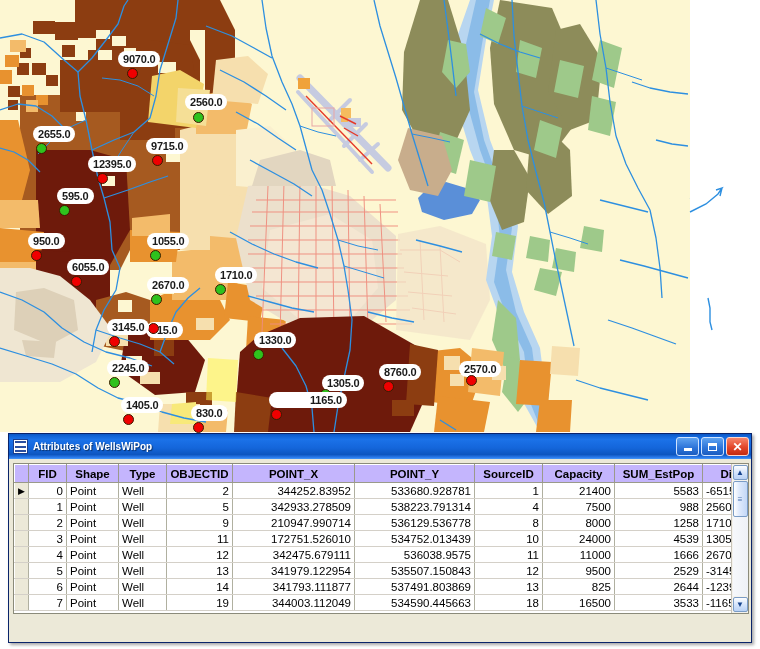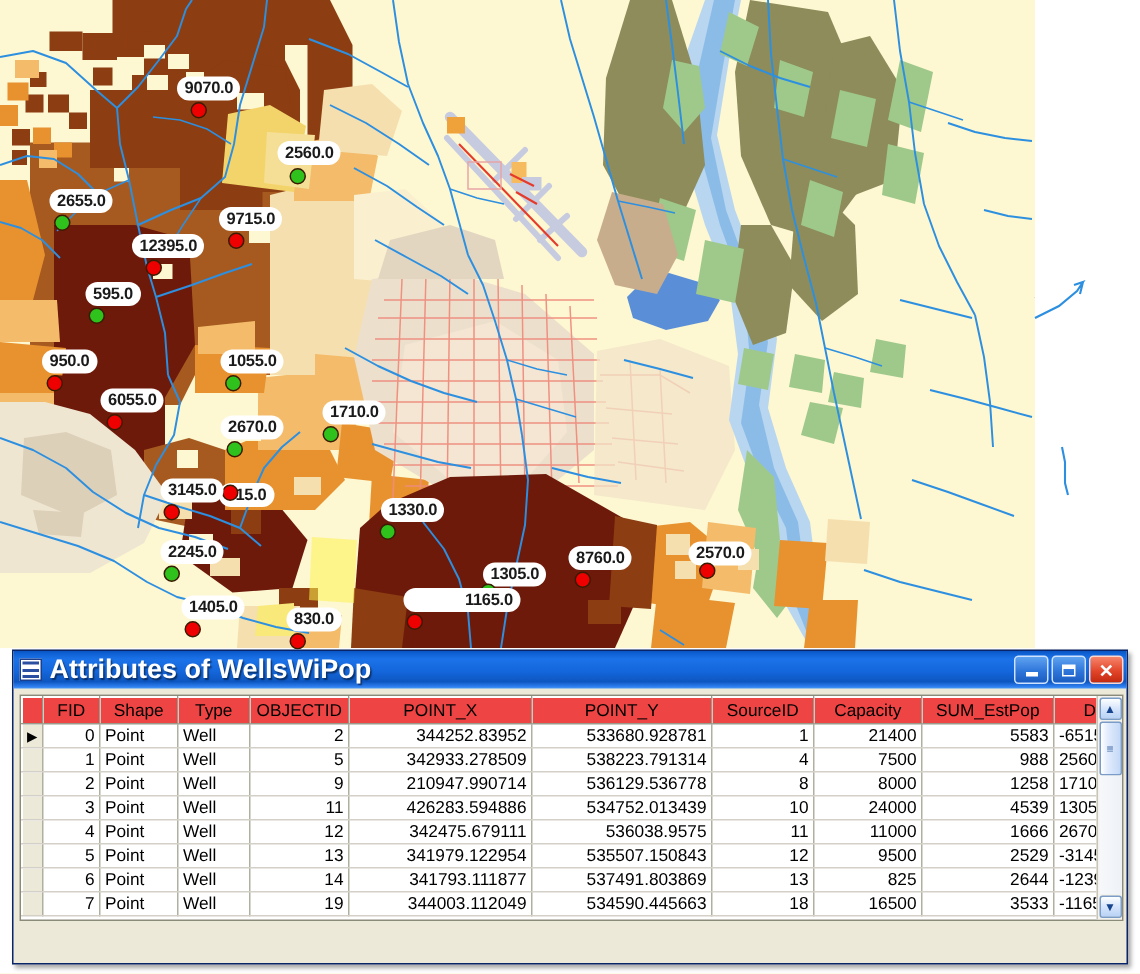--- a/index.html
+++ b/index.html
@@ -47,21 +47,21 @@
     padding:0 2px 0 4px;
     position:relative;
   }
   #title-icon{
     width:15px;height:15px;background:#ffffff;border:1px solid #1b3f8f;
     display:flex;flex-direction:column;justify-content:space-between;
     box-sizing:border-box;padding:1px;margin-right:5px;flex:0 0 auto;
   }
   #title-icon i{display:block;height:2px;background:#2a4fa0;}
   #title-text{
-    color:#ffffff;font-size:18px;font-weight:bold;
+    color:#ffffff;font-size:10px;font-weight:bold;
     text-shadow:1px 1px 1px rgba(0,0,0,.5);
     flex:1 1 auto;white-space:nowrap;overflow:hidden;
   }
   .win-btn{
     width:23px;height:19px;margin-left:2px;border:1px solid #cfe3ff;
     border-radius:3px;box-sizing:border-box;
     display:flex;align-items:center;justify-content:center;
     font-size:12px;color:#ffffff;font-weight:bold;cursor:pointer;
     background:linear-gradient(180deg,#5fa3f0,#2f76da 55%,#1a5cc0);
   }
@@ -79,26 +79,26 @@
   #grid-scroll{flex:1 1 auto;overflow:hidden;}
   table#attr-table{border-collapse:collapse;font-size:11.5px;table-layout:fixed;width:713px;}
   table#attr-table th,table#attr-table td{
     border-right:1px solid #b0b0a0;
     border-bottom:1px solid #d4d0c8;
     height:16px;padding:0 3px;box-sizing:border-box;
     white-space:nowrap;overflow:hidden;
     font-weight:normal;
   }
   table#attr-table thead th{
-    background:#ef4444;
+    background:#c4b5fd;
     border-top:1px solid #ffffff;
     border-left:1px solid #ffffff;
     border-right:1px solid #9a9a8a;
     border-bottom:1px solid #9a9a8a;
-    font-weight:normal;text-align:center;height:18px;color:#000;
+    font-weight:bold;text-align:center;height:18px;color:#000;
     font-size:11.5px;cursor:pointer;
   }
   th.sel-col,td.sel-col{width:14px;min-width:14px;padding:0;background:#ece9d8;
      border-right:1px solid #9a9a8a;border-bottom:1px solid #9a9a8a;
      border-top:1px solid #ffffff;border-left:1px solid #ffffff;text-align:center;}
   td.num{text-align:right;}
   td.txt{text-align:left;}
   tr.current td.fidcell{
     border:1.5px solid #000;
   }
@@ -580,21 +580,21 @@
                 <td class="num">8000</td>
                 <td class="num">1258</td>
                 <td class="txt">1710.0</td>
               </tr>
               <tr>
                 <td class="sel-col"></td>
                 <td class="num fidcell">3</td>
                 <td class="txt">Point</td>
                 <td class="txt">Well</td>
                 <td class="num">11</td>
-                <td class="num">426283.594886</td>
+                <td class="num">172751.526010</td>
                 <td class="num">534752.013439</td>
                 <td class="num">10</td>
                 <td class="num">24000</td>
                 <td class="num">4539</td>
                 <td class="txt">1305.0</td>
               </tr>
               <tr>
                 <td class="sel-col"></td>
                 <td class="num fidcell">4</td>
                 <td class="txt">Point</td>

